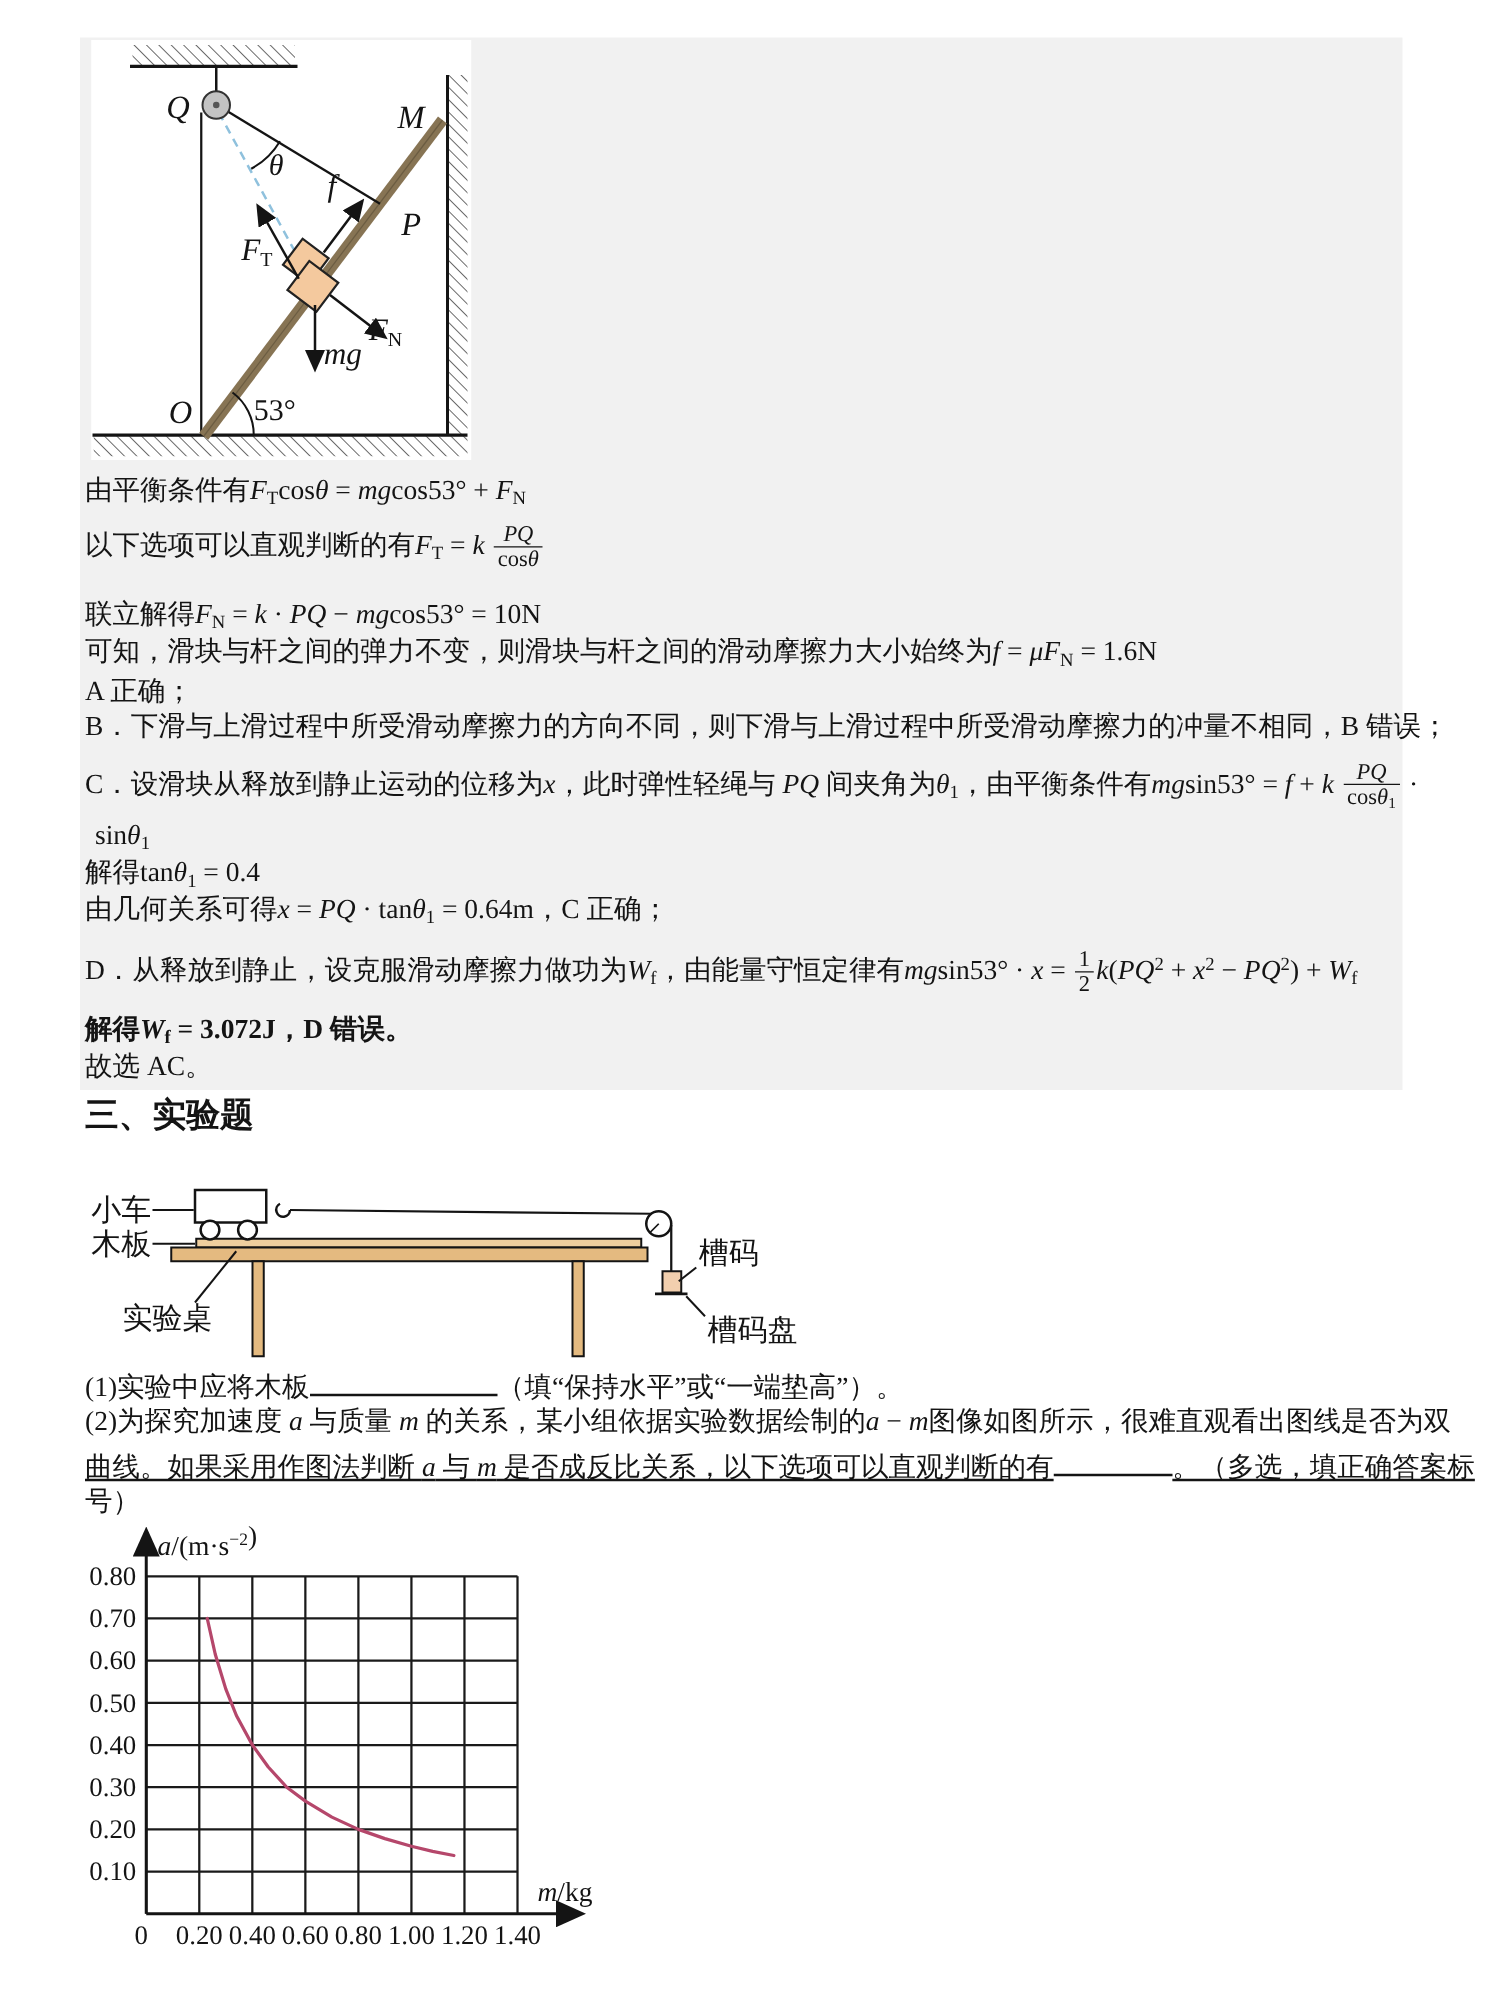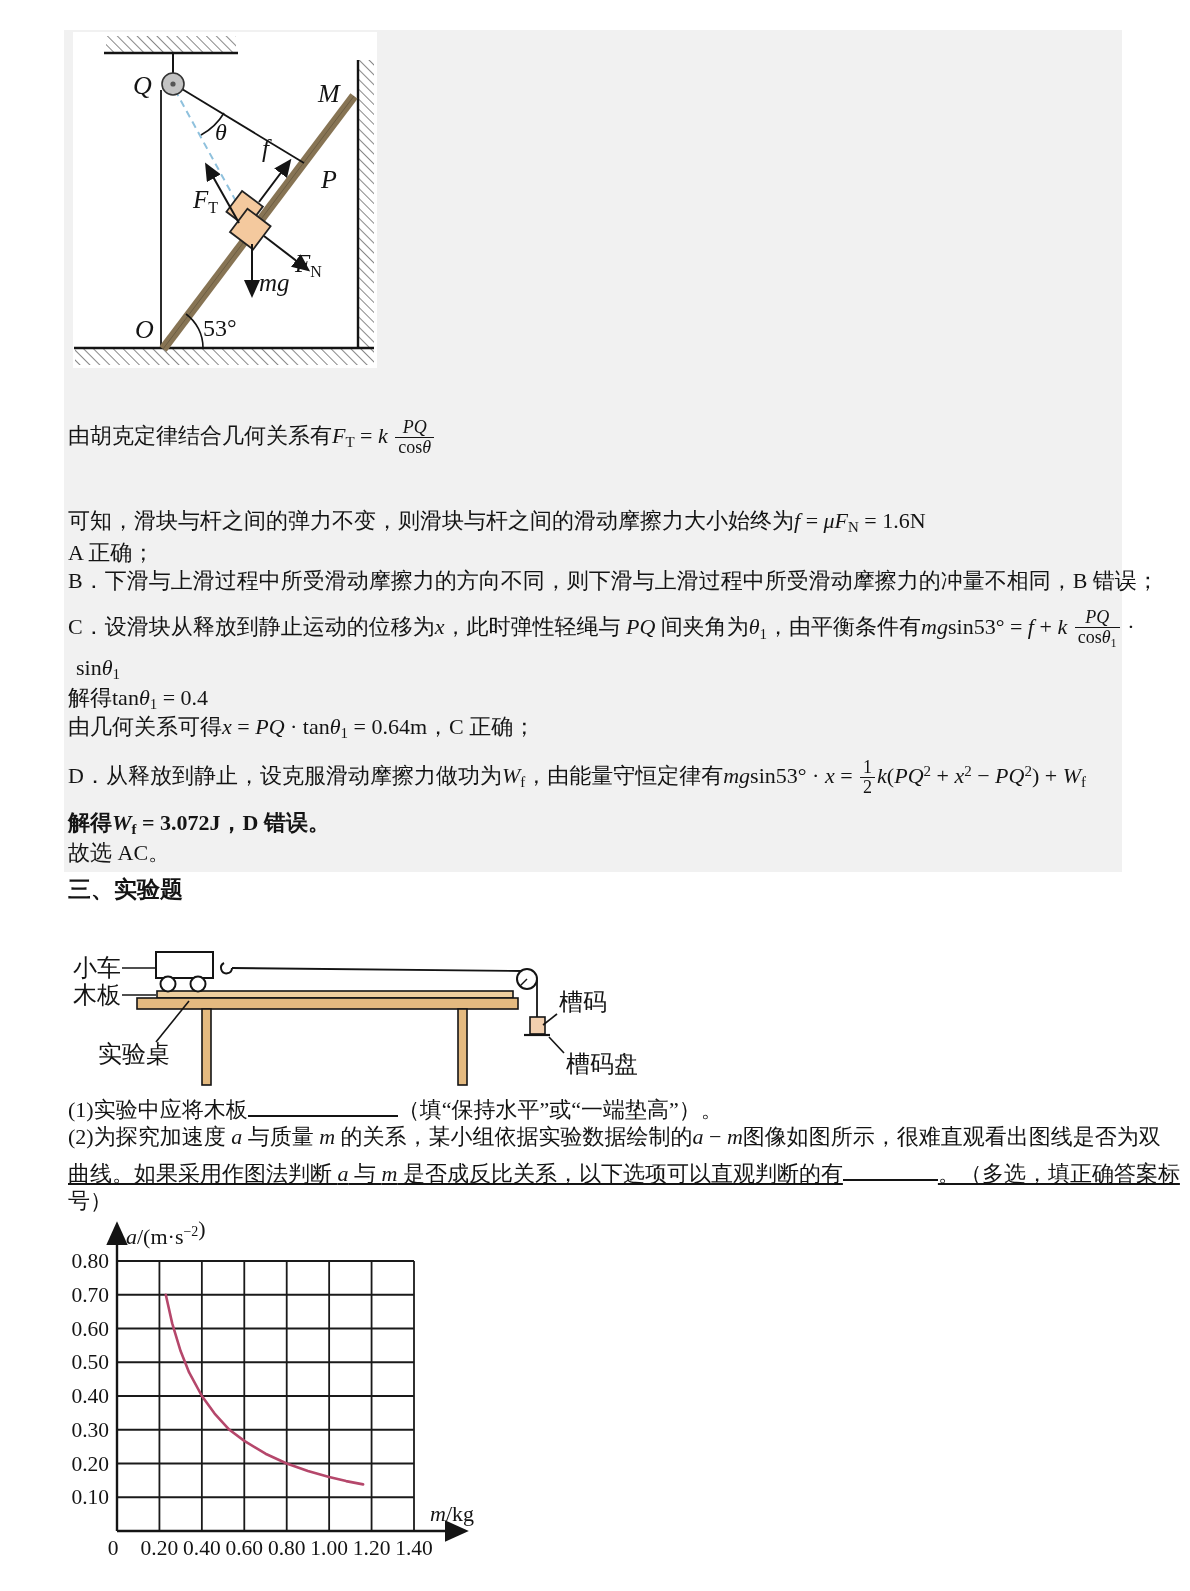--- a/index.html
+++ b/index.html
@@ -8,21 +8,21 @@
   .grayblock{position:absolute;left:64px;top:30px;width:1058px;height:842px;background:#f1f1f1;}
   .figpanel{position:absolute;left:73px;top:32px;width:304px;height:336px;background:#ffffff;}
   .line{position:absolute;white-space:nowrap;font-size:22px;line-height:26px;}
   .i{font-style:italic;}
   .sub{font-size:0.68em;vertical-align:-0.3em;}
   .sup{font-size:0.68em;vertical-align:0.45em;}
   .frac{display:inline-block;vertical-align:middle;text-align:center;line-height:1.08;font-size:18px;margin:0 2px;}
   .frac .num{display:block;border-bottom:1.6px solid #141414;padding:0 3px;}
   .frac .den{display:block;padding:0 3px;}
   .blank{display:inline-block;border-bottom:2px solid #141414;height:1.05em;vertical-align:baseline;}
-  .h3{position:absolute;font-weight:bold;font-size:23px;white-space:nowrap;}
+  .h3{position:absolute;font-weight:bold;font-size:27px;white-space:nowrap;}
   svg text{font-family:"Liberation Serif","DejaVu Serif",serif;fill:#141414;}
 </style>
 </head>
 <body>
 
 <div id="page">
 
   <div class="grayblock"></div>
 
   <div class="figpanel">
@@ -82,21 +82,23 @@
       <text x="186" y="259" font-size="25" font-style="italic">mg</text>
       <text x="120" y="176" font-size="25">
         <tspan font-style="italic">F</tspan><tspan font-size="16" dy="5">T</tspan>
       </text>
       <text x="222" y="240" font-size="25">
         <tspan font-style="italic">F</tspan><tspan font-size="16" dy="5">N</tspan>
       </text>
     </svg>
   </div>
 
-  <div class="line" style="left:68px;top:418px;"><span>由胡克定律结合几何关系有</span><span class="i">F</span><span class="sub">T</span><span> = </span><span class="i">k</span><span> </span><span class="frac"><span class="num"><span class="i">PQ</span></span><span class="den"><span>cos</span><span class="i">θ</span></span></span></div>
+  <div class="line" style="left:68px;top:379px;"><span>由平衡条件有</span><span class="i">F</span><span class="sub">T</span><span>cos</span><span class="i">θ</span><span> = </span><span class="i">mg</span><span>cos53° + </span><span class="i">F</span><span class="sub">N</span></div>
+  <div class="line" style="left:68px;top:418px;"><span>以下选项可以直观判断的有</span><span class="i">F</span><span class="sub">T</span><span> = </span><span class="i">k</span><span> </span><span class="frac"><span class="num"><span class="i">PQ</span></span><span class="den"><span>cos</span><span class="i">θ</span></span></span></div>
+  <div class="line" style="left:68px;top:478px;"><span>联立解得</span><span class="i">F</span><span class="sub">N</span><span> = </span><span class="i">k</span><span> · </span><span class="i">PQ</span><span> − </span><span class="i">mg</span><span>cos53° = 10N</span></div>
   <div class="line" style="left:68px;top:508px;"><span>可知，滑块与杆之间的弹力不变，则滑块与杆之间的滑动摩擦力大小始终为</span><span class="i">f</span><span> = </span><span class="i">μF</span><span class="sub">N</span><span> = 1.6N</span></div>
   <div class="line" style="left:68px;top:540px;"><span>A 正确；</span></div>
   <div class="line" style="left:68px;top:568px;"><span>B．下滑与上滑过程中所受滑动摩擦力的方向不同，则下滑与上滑过程中所受滑动摩擦力的冲量不相同，B 错误；</span></div>
   <div class="line" style="left:68px;top:608px;"><span>C．设滑块从释放到静止运动的位移为</span><span class="i">x</span><span>，此时弹性轻绳与 </span><span class="i">PQ</span><span> 间夹角为</span><span class="i">θ</span><span class="sub">1</span><span>，由平衡条件有</span><span class="i">mg</span><span>sin53° = </span><span class="i">f</span><span> + </span><span class="i">k</span><span> </span><span class="frac"><span class="num"><span class="i">PQ</span></span><span class="den"><span>cos</span><span class="i">θ</span><span class="sub">1</span></span></span><span> ·</span></div>
   <div class="line" style="left:76px;top:655px;"><span>sin</span><span class="i">θ</span><span class="sub">1</span></div>
   <div class="line" style="left:68px;top:685px;"><span>解得tan</span><span class="i">θ</span><span class="sub">1</span><span> = 0.4</span></div>
   <div class="line" style="left:68px;top:714px;"><span>由几何关系可得</span><span class="i">x</span><span> = </span><span class="i">PQ</span><span> · tan</span><span class="i">θ</span><span class="sub">1</span><span> = 0.64m，C 正确；</span></div>
   <div class="line" style="left:68px;top:758px;"><span>D．从释放到静止，设克服滑动摩擦力做功为</span><span class="i">W</span><span class="sub">f</span><span>，由能量守恒定律有</span><span class="i">mg</span><span>sin53° · </span><span class="i">x</span><span> = </span><span class="frac"><span class="num"><span>1</span></span><span class="den"><span>2</span></span></span><span class="i">k</span><span>(</span><span class="i">PQ</span><span class="sup">2</span><span> + </span><span class="i">x</span><span class="sup">2</span><span> − </span><span class="i">PQ</span><span class="sup">2</span><span>) + </span><span class="i">W</span><span class="sub">f</span></div>
   <div class="line" style="left:68px;top:810px;font-weight:bold;"><span>解得</span><span class="i">W</span><span class="sub">f</span><span> = 3.072J，D 错误。</span></div>
   <div class="line" style="left:68px;top:840px;"><span>故选 AC。</span></div>

